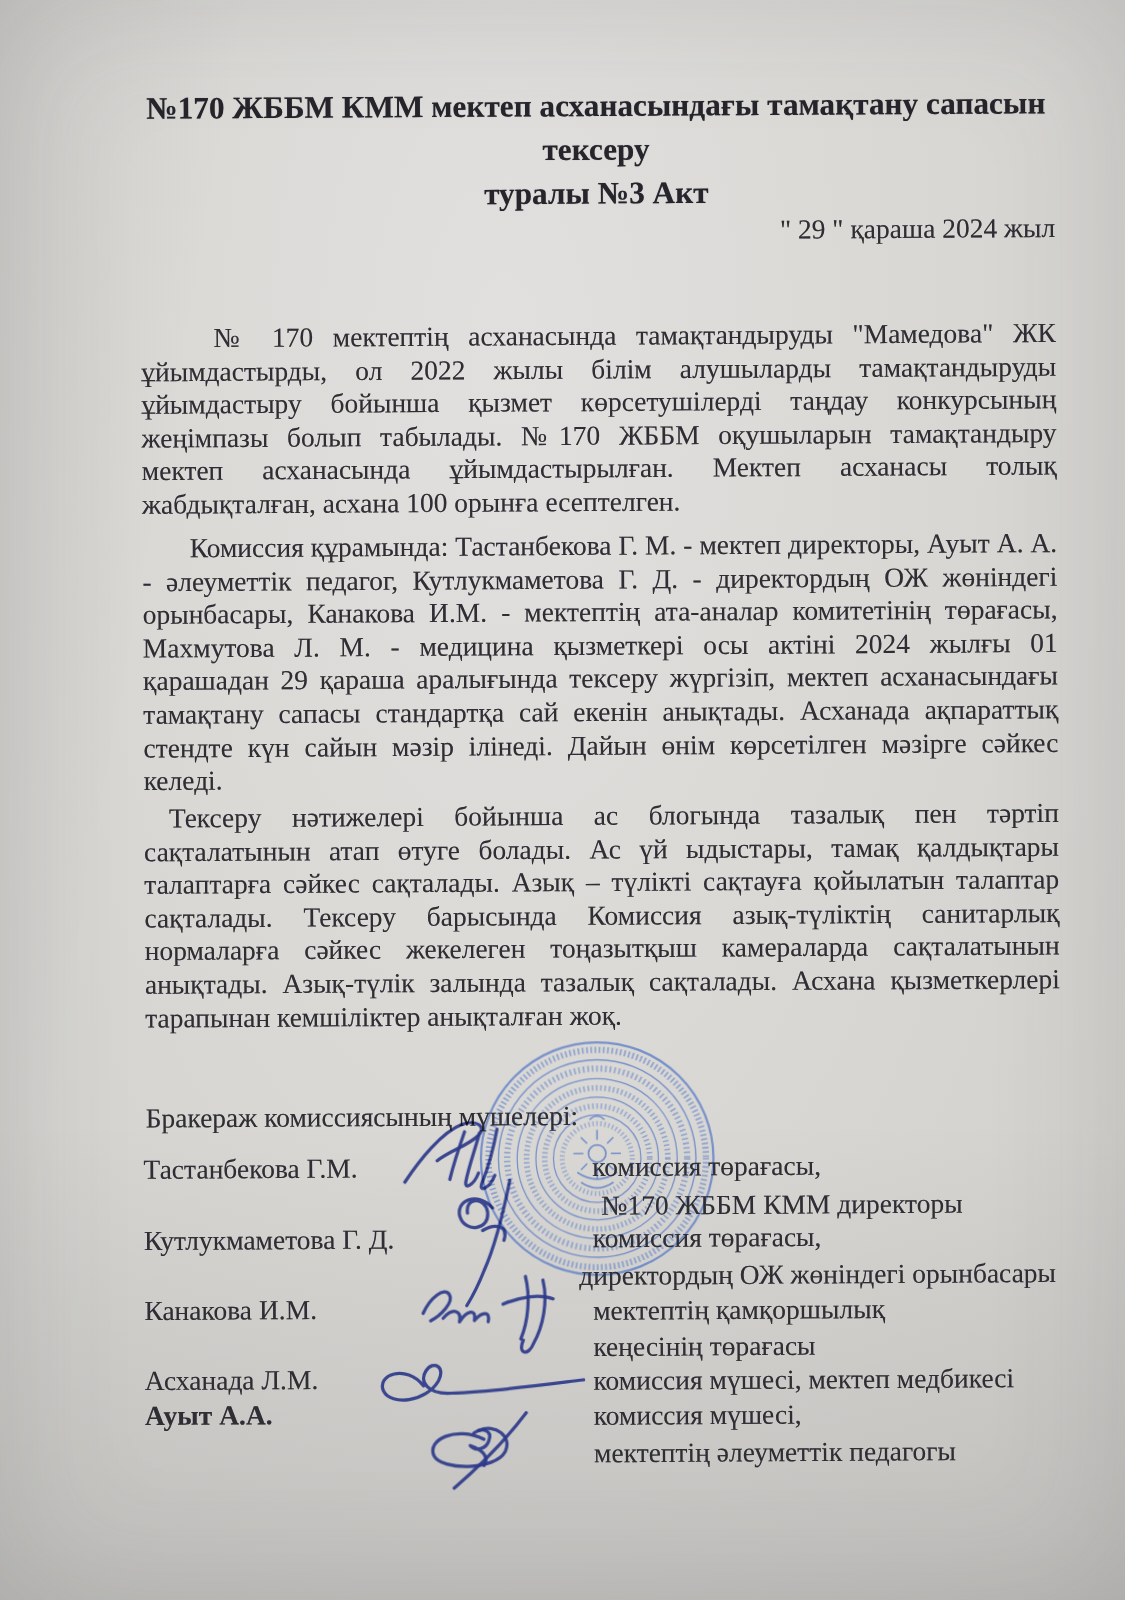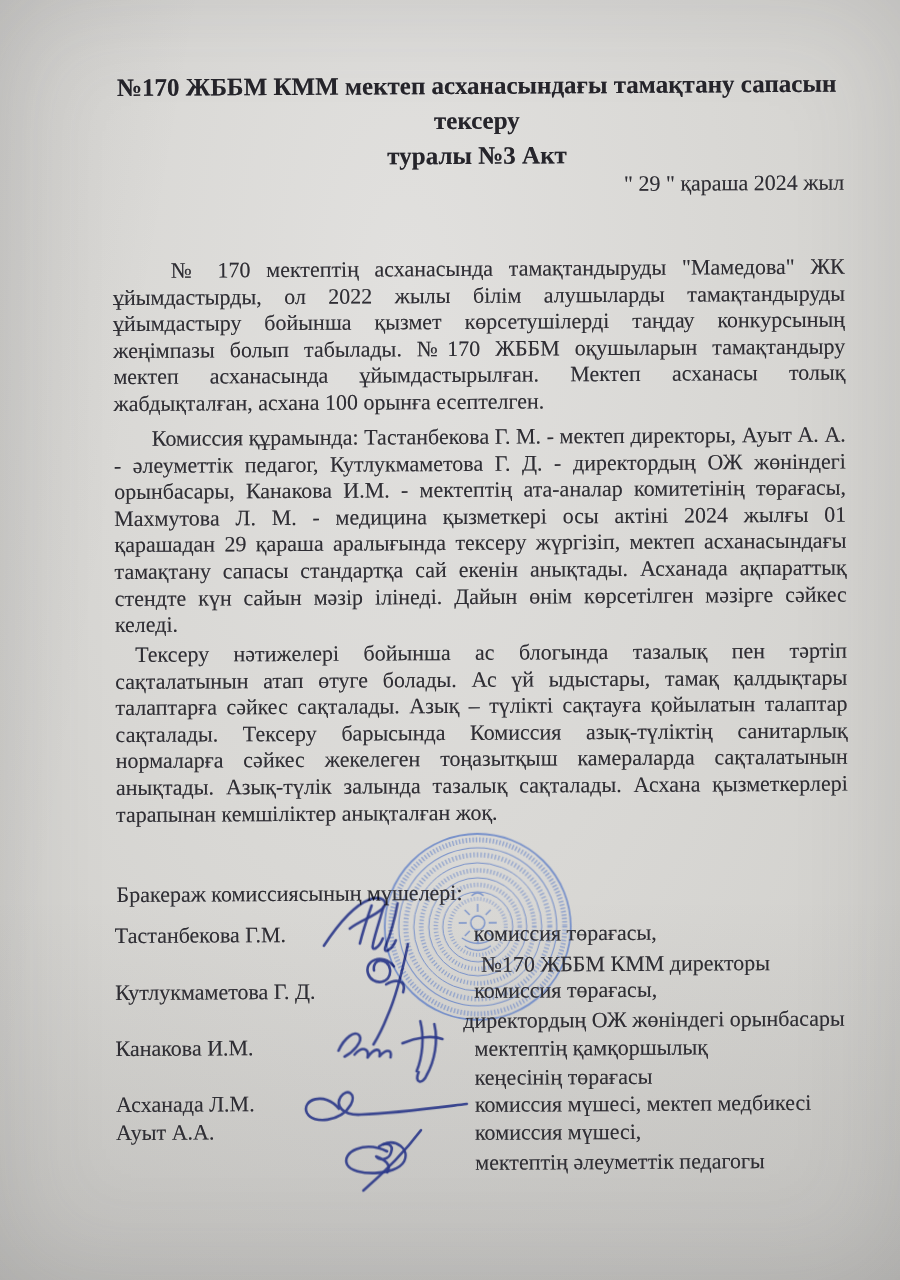--- a/index.html
+++ b/index.html
@@ -44,21 +44,21 @@
   .sig-name,.sig-role{
     position:absolute;font-size:22px;color:#2f2e34;white-space:nowrap;
     text-shadow:0 0 .5px rgba(20,20,30,.35);z-index:3;
   }
   .sig-name{left:113px;}
   .sig-role{left:472px;}
   .n1{top:921px;} .r1a{top:921px;} .r1b{top:952px;left:479px;}
   .n2{top:978px;} .r2a{top:978px;} .r2b{top:1008px;left:461px;}
   .n3{top:1034px;} .r3a{top:1036px;} .r3b{top:1065px;}
   .n4{top:1090px;} .r4a{top:1092px;}
-  .n5{top:1118px;} .r5a{top:1120px;} .r5b{top:1150px;}
+  .n5{top:1118px;font-weight:bold;} .r5a{top:1120px;} .r5b{top:1150px;}
 
   .stamp{
     position:absolute;left:375px;top:826px;width:202px;height:202px;
     z-index:1;mix-blend-mode:multiply;opacity:.78;filter:blur(.4px);
   }
   .signature{
     position:absolute;z-index:4;mix-blend-mode:multiply;filter:blur(.2px);
   }
   .signature path{fill:none;stroke:#2c3a8a;stroke-width:2.6;stroke-linecap:round;stroke-linejoin:round;opacity:.92;}
   .sig1{left:318px;top:893px;width:110px;height:62px;}

